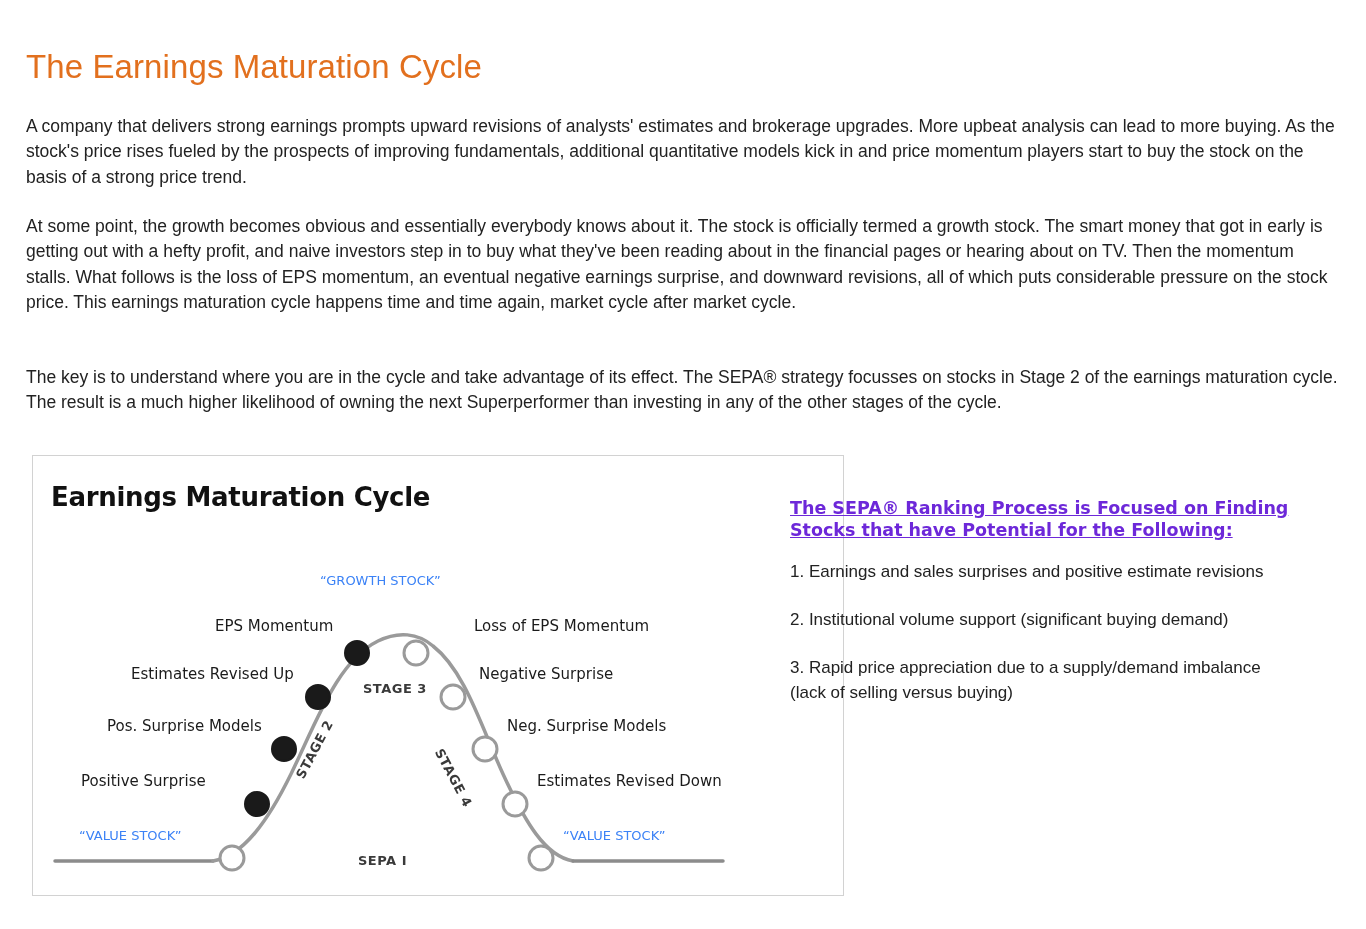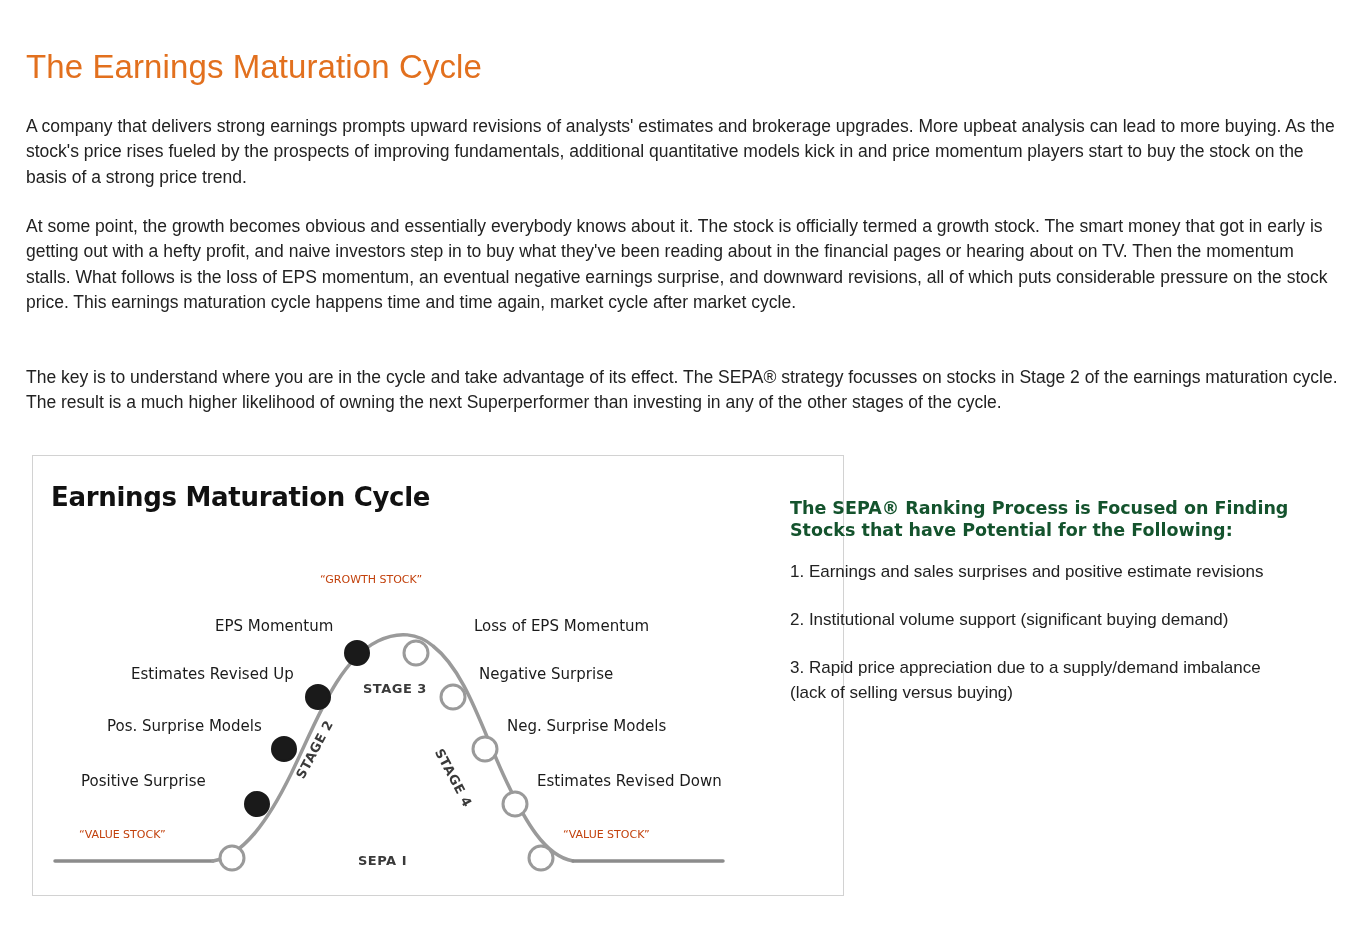--- a/index.html
+++ b/index.html
@@ -70,43 +70,44 @@
     left: 0; top: 0;
   }
   .fig-label {
     position: absolute;
     font-family: "DejaVu Sans", sans-serif;
     color: #1b1b1b;
     font-size: 15px;
     white-space: nowrap;
   }
   .fig-label.small {
-    font-size: 11px;
-    color: #c2410c;
+    font-size: 13px;
+    color: #3b82f6;
   }
   .fig-label.stage-rot {
     font-size: 13px;
     color: #3a3a3a;
     font-weight: bold;
     letter-spacing: 0.5px;
   }
 
   .side-panel {
     position: absolute;
     left: 790px;
     top: 497px;
     width: 500px;
   }
   .side-heading {
     font-size: 17.5px;
     font-weight: bold;
     line-height: 22px;
-    color: #14532d;
+    color: #6d28d9;
     margin: 0 0 18px 0;
     font-family: "DejaVu Sans", sans-serif;
+    text-decoration: underline;
   }
   .side-item {
     font-size: 17px;
     line-height: 25px;
     color: #222;
     margin-bottom: 23px;
   }
 
   
   .watermark {

